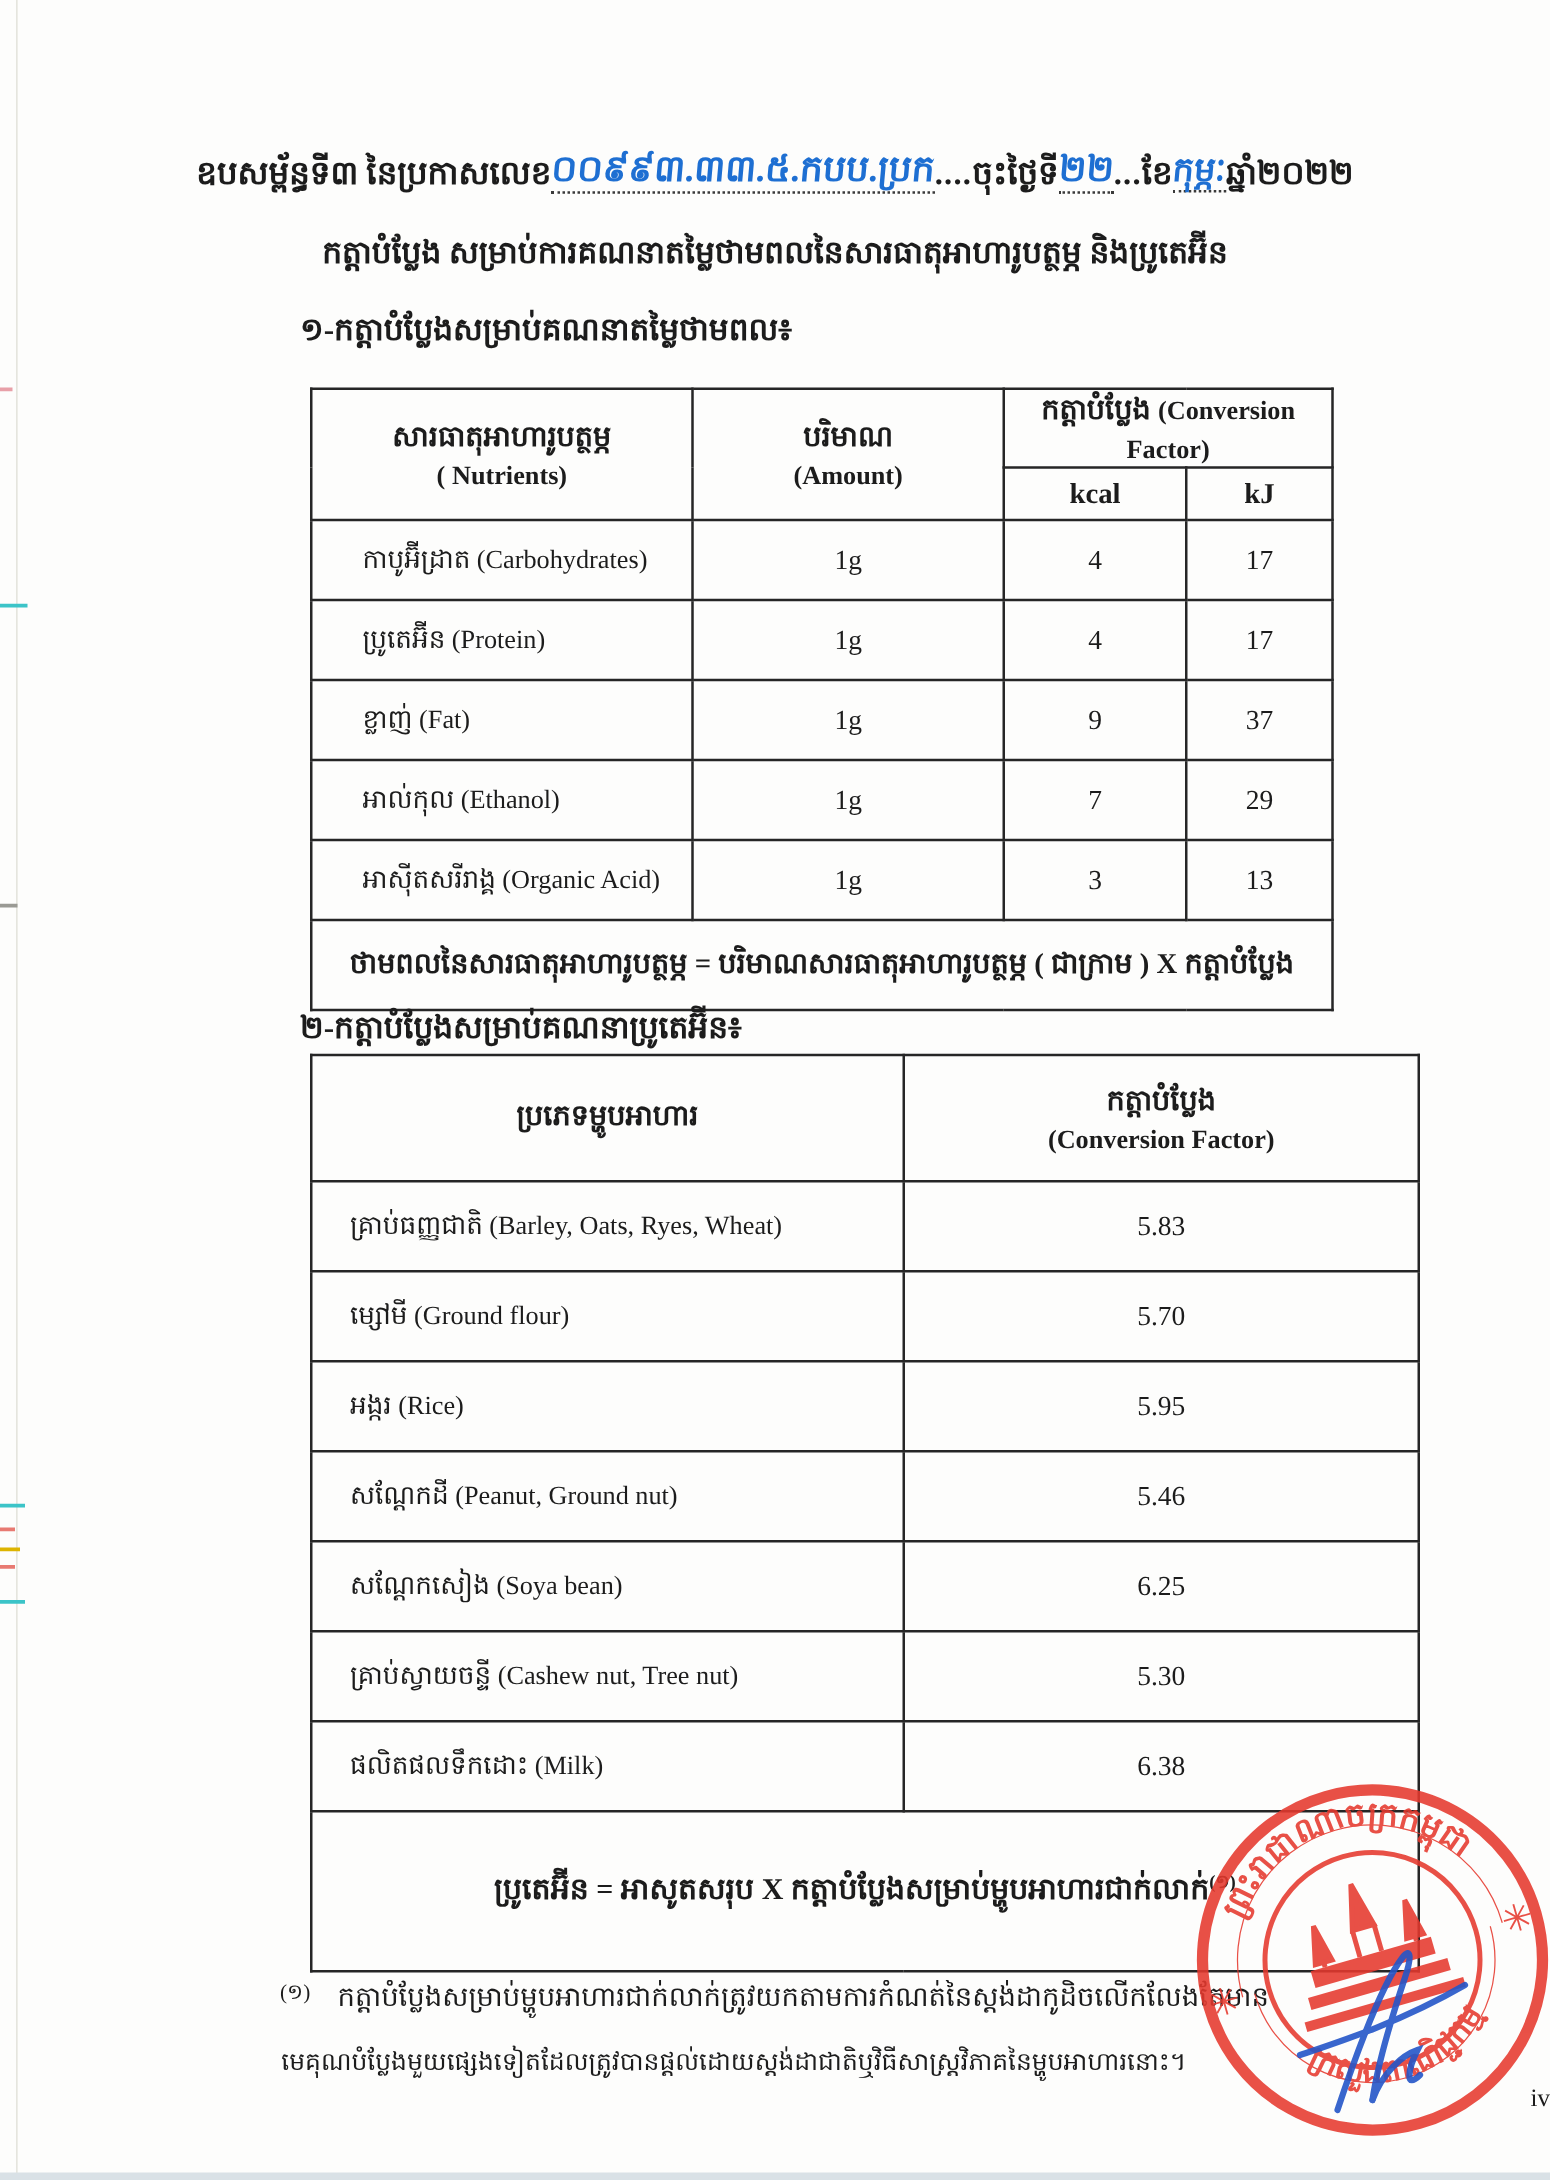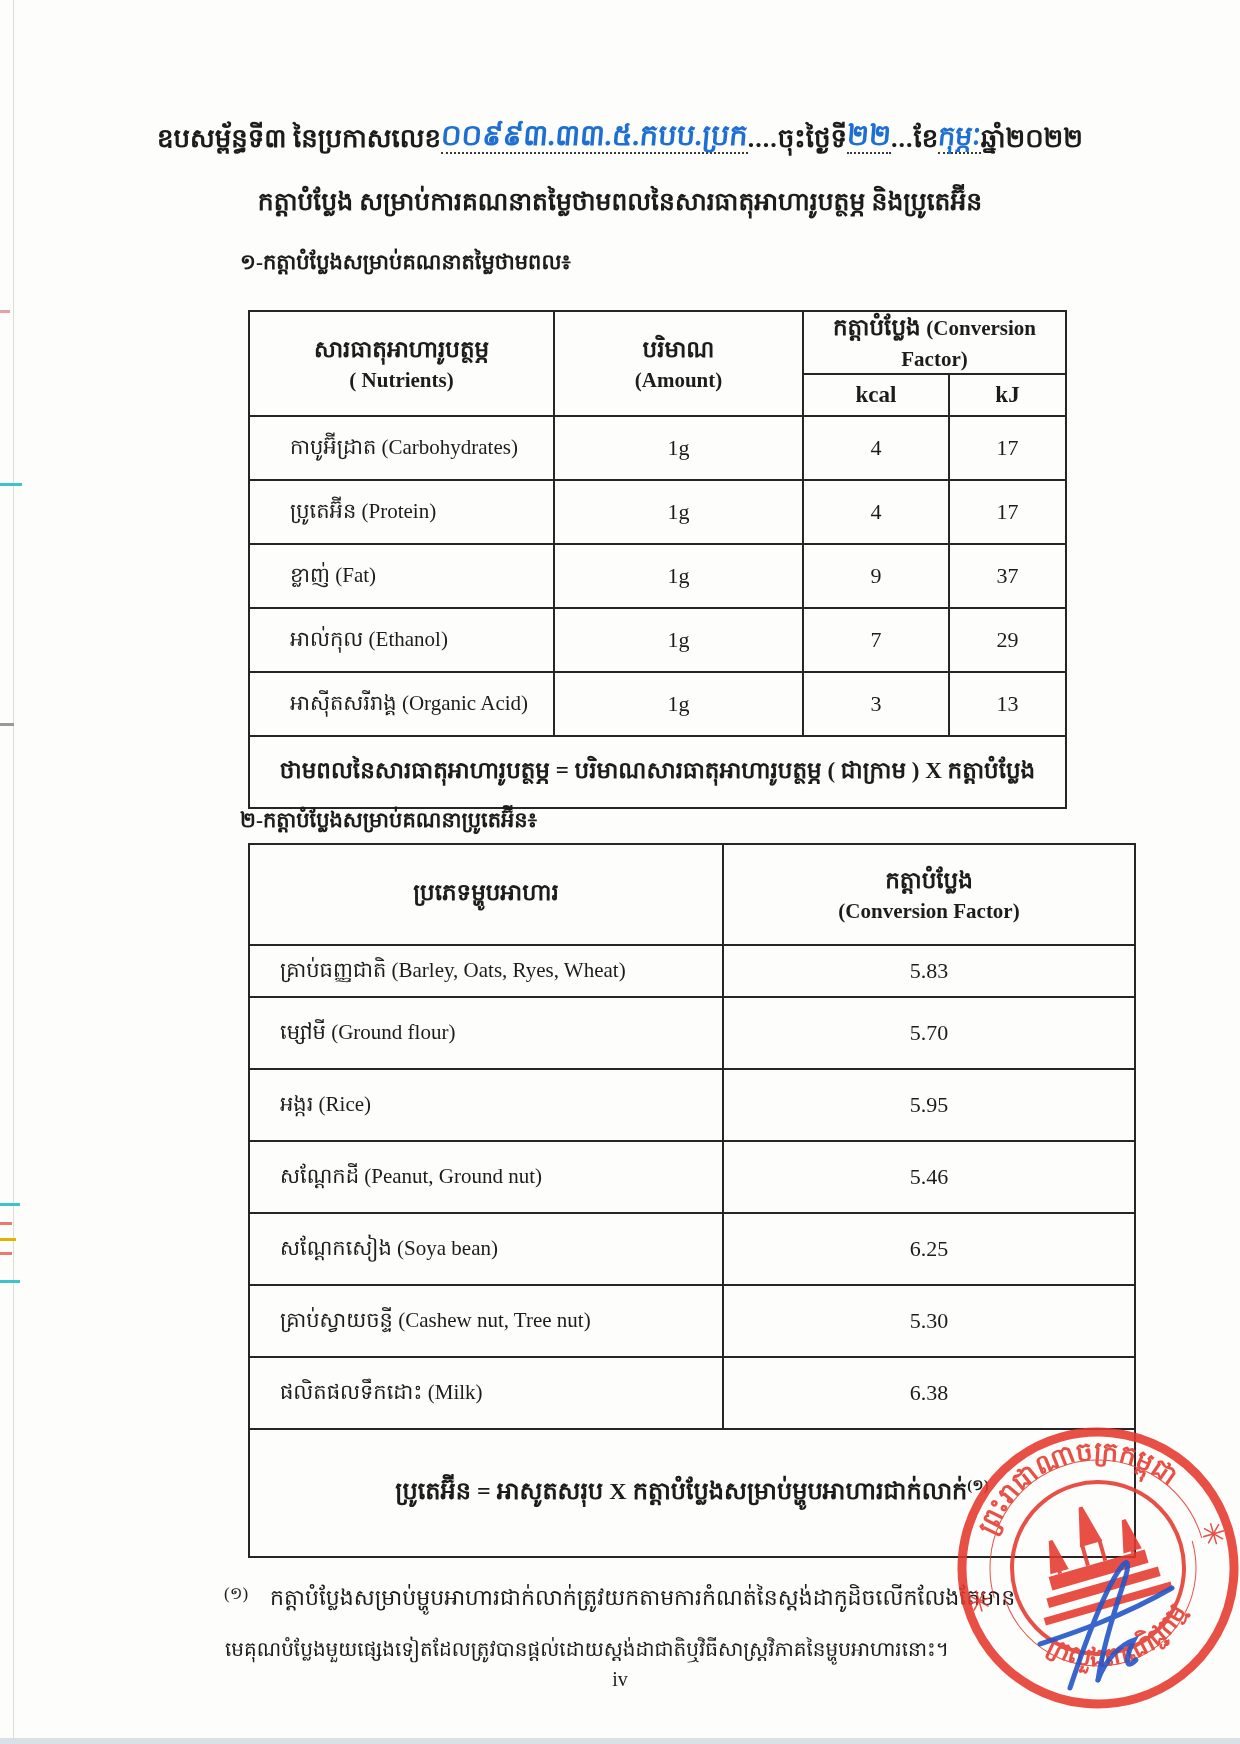--- a/index.html
+++ b/index.html
@@ -13,41 +13,41 @@
   .tick{position:absolute;left:0;height:3px;}
   
   .hline{position:absolute;left:0;width:1240px;text-align:center;font-weight:bold;white-space:nowrap;}
   .h1{top:122px;font-size:26px;}
   .h2{top:186px;font-size:25px;}
   .blank{display:inline-block;border-bottom:2.5px dotted #3a3a3a;line-height:1.05;}
   .ink{color:#1e6fd2;font-weight:600;transform:skewX(-5deg) translateY(-2px);display:inline-block;font-size:29px;}
   .ink.small{font-size:27px;}
   .dots{letter-spacing:1px;}
   
-  .sec{position:absolute;left:240px;font-size:21px;font-weight:bold;white-space:nowrap;}
+  .sec{position:absolute;left:240px;font-size:25px;font-weight:bold;white-space:nowrap;}
   .sec1{top:248px;}
   .sec2{top:806px;}
   
   table{border-collapse:collapse;table-layout:fixed;}
   td,th{border:2px solid #262626;overflow:hidden;}
   .t1{position:absolute;left:248px;top:310px;width:817px;}
   .t2{position:absolute;left:248px;top:843px;width:886px;}
   .t1 th,.t2 th{font-size:23px;font-weight:bold;text-align:center;vertical-align:middle;}
   .eng{font-weight:bold;font-size:21px;}
   .unit{font-size:21px;font-weight:normal;text-align:center;}
   .name-cell{font-size:21px;text-align:left;padding-left:40px;white-space:nowrap;}
   .num-cell{font-size:22px;text-align:center;}
   .formula-cell{font-size:23px;font-weight:bold;text-align:center;padding:0 8px;white-space:nowrap;margin-left:16px;}
   .t2 .name-cell{padding-left:30px;}
   sup.fn{font-size:15px;vertical-align:super;}
   
   .fnmark{position:absolute;left:224px;top:1582px;font-size:17px;}
   .fnl1{position:absolute;left:270px;top:1584px;font-size:22px;white-space:nowrap;width:880px;overflow:hidden;}
   .fnl2{position:absolute;left:225px;top:1636px;font-size:20px;white-space:nowrap;width:925px;overflow:hidden;}
-  .pageno{position:absolute;left:0;top:1668px;width:1240px;text-align:center;font-size:20px;}
+  .pageno{position:absolute;left:0;top:1668px;width:1240px;text-align:right;font-size:20px;}
   
   .stamp{position:absolute;left:948px;top:1408px;width:300px;height:310px;}
   .sig{position:absolute;left:1010px;top:1548px;width:190px;height:160px;}
 </style>
 </head>
 <body>
 
 <div class="page">
 
   <div class="scan-line"></div>
@@ -139,21 +139,21 @@
         <col style="width:412px">
       </colgroup>
     <tbody>
         <tr>
       <th style="height:97px;">ប្រភេទម្ហូបអាហារ</th>
       <th>
         <div>កត្តាបំប្លែង</div>
         <div class="eng">(Conversion Factor)</div>
       </th>
     </tr>
-    <tr style="height:52px;">
+    <tr style="height:72px;">
       <td class="name-cell">គ្រាប់ធញ្ញជាតិ (Barley, Oats, Ryes, Wheat)</td>
       <td class="num-cell">5.83</td>
     </tr>
     <tr style="height:72px;">
       <td class="name-cell">ម្សៅមី (Ground flour)</td>
       <td class="num-cell">5.70</td>
     </tr>
     <tr style="height:72px;">
       <td class="name-cell">អង្ករ (Rice)</td>
       <td class="num-cell">5.95</td>

